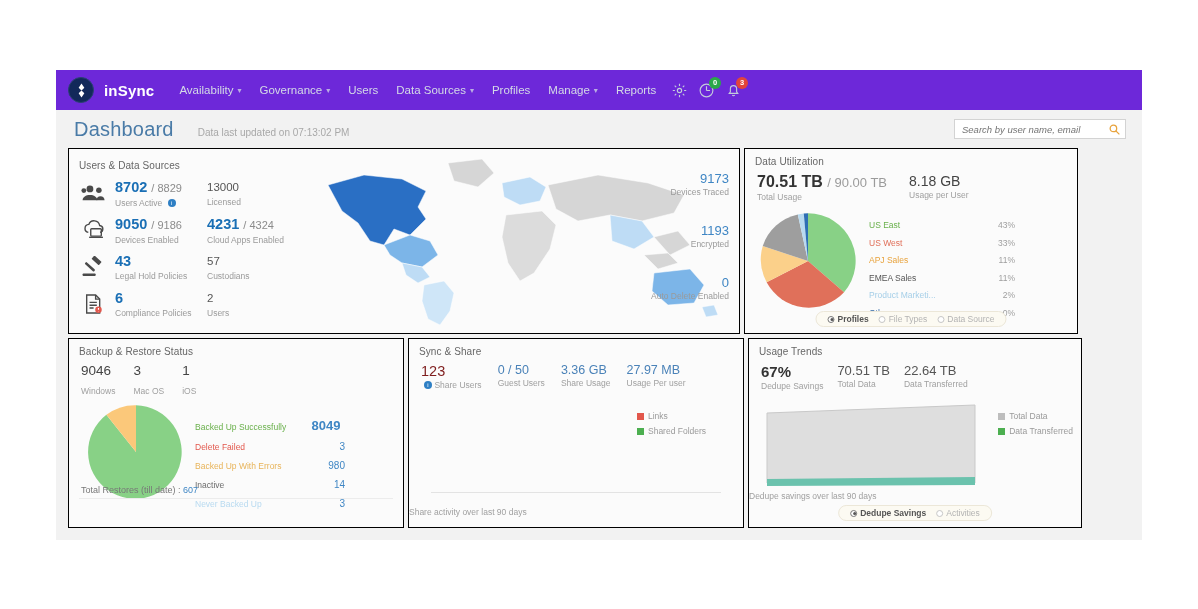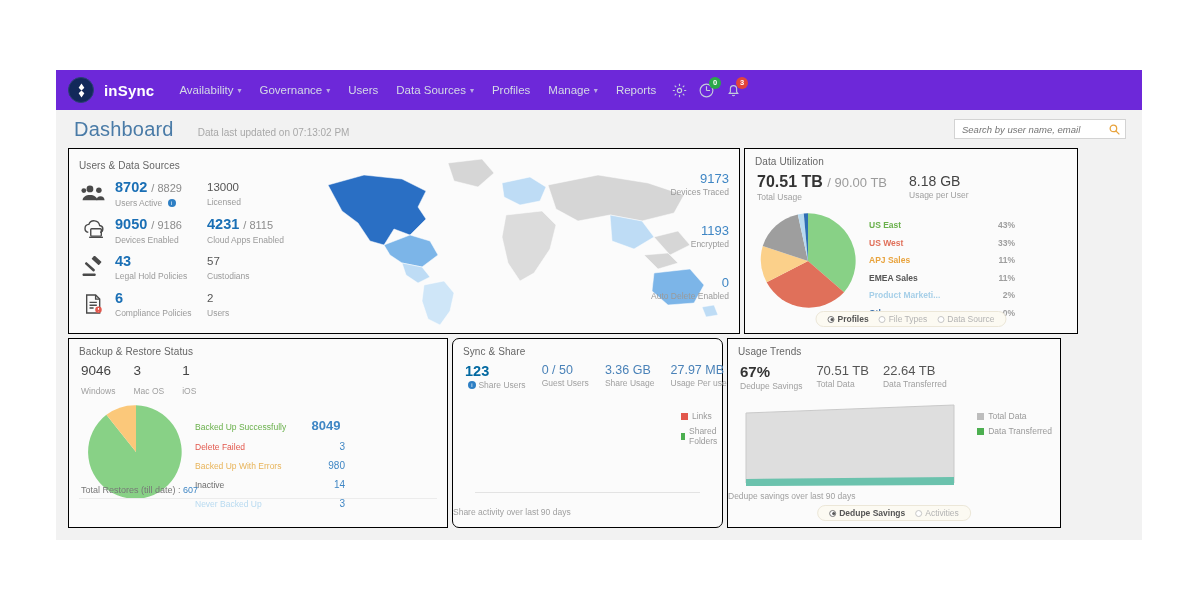--- a/index.html
+++ b/index.html
@@ -58,22 +58,22 @@
   .grid { padding: 0 12px 12px 12px; }
   .row { display: flex; gap: 4px; }
   .card { background: #fbfbfb; border: 1px solid #000000; position: relative; }
   .card-title { font-size: 10px; color: #666; padding: 7px 0 0 10px; letter-spacing: .1px; }
 
   .row1 { height: 186px; }
   .card-users { width: 672px; display: flex; }
   .card-util { width: 334px; }
 
   .row2 { height: 190px; margin-top: 4px; }
-  .card-backup { width: 380px; }
-  .card-sync { width: 271px; border-radius: 7px; }
+  .card-backup { width: 336px; }
+  .card-sync { width: 336px; }
   .card-usage { width: 334px; }
 
   
   .stats-col { width: 228px; padding: 4px 0 0 10px; }
   .stat-row { display: flex; align-items: flex-start; margin-top: 7px; }
   .stat-ico { width: 30px; height: 30px; flex: none; display: flex; align-items: center; justify-content: center; margin-right: 6px; }
   .stat-pair { display: flex; }
   .stat-block { width: 92px; }
   .stat-val { font-size: 14.5px; color: #1a6fb5; font-weight: bold; line-height: 18px; }
   .stat-val .sec { color: #8b8b8b; font-weight: normal; font-size: 11px; }
@@ -94,21 +94,21 @@
   
   .util-head { display: flex; padding: 6px 0 0 12px; }
   .util-big { font-size: 16px; color: #333; font-weight: bold; }
   .util-big .slash { color: #9b9b9b; font-weight: normal; font-size: 13px; }
   .util-lbl { font-size: 8.5px; color: #a0a0a0; margin-top: 1px; }
   .util-second { margin-left: 22px; }
   .util-second .util-big { font-weight: normal; color: #444; font-size: 14px; }
 
   .util-body { display: flex; padding: 6px 0 0 10px; align-items: flex-start; }
   .legend-list { margin-left: 8px; margin-top: 12px; }
-  .legend-row { display: flex; font-size: 8.5px; margin-bottom: 7.5px; width: 146px; font-weight: bold; }
+  .legend-row { display: flex; font-size: 8.5px; margin-bottom: 7.5px; width: 146px; }
   .legend-name { flex: 1; }
   .legend-pct { color: #9e9e9e; width: 34px; text-align: right; }
 
   
   .pill-group {
     position: absolute; bottom: 6px; left: 50%; transform: translateX(-50%);
     background: #fcfaf2; border: 1px solid #ece7d8; border-radius: 10px;
     display: flex; align-items: center; padding: 2px 6px; white-space: nowrap;
   }
   .pill-opt { display: flex; align-items: center; font-size: 8.5px; color: #b3b3b3; padding: 0 5px; cursor: pointer; }
@@ -131,21 +131,21 @@
   .bk-lname { flex: 1; }
   .bk-lval { color: #3f86c4; font-size: 10px; text-align: right; width: 38px; }
   .bk-lval.big { font-size: 13px; font-weight: bold; text-align: center; }
   .restore-line { position: absolute; left: 12px; bottom: 32px; font-size: 9px; color: #777; }
   .restore-line b { color: #3f86c4; font-weight: normal; }
   .divider { position: absolute; left: 10px; right: 10px; bottom: 28px; border-top: 1px solid #ececec; }
 
   
   .sy-top { display: flex; padding: 6px 0 0 12px; }
   .sy-item { margin-right: 16px; }
-  .sy-val { font-size: 14.5px; color: #0369a1; font-weight: bold; }
+  .sy-val { font-size: 14.5px; color: #7f1d1d; font-weight: normal; }
   .sy-val.plain { color: #4a82b8; font-weight: normal; font-size: 12.5px; }
   .sy-lbl { font-size: 8.5px; color: #a0a0a0; margin-top: 1px; white-space: nowrap; }
   .sy-legend { position: absolute; left: 228px; top: 72px; }
   .sq { display: inline-block; width: 7px; height: 7px; margin-right: 4px; }
   .sy-lrow { font-size: 8.5px; color: #9a9a9a; margin-bottom: 5px; display: flex; align-items: center; }
   .chart-caption { position: absolute; bottom: 10px; left: 0; right: 0; text-align: left; font-size: 8.5px; color: #a0a0a0; }
   .axis-line { position: absolute; left: 22px; right: 22px; bottom: 34px; border-top: 1px solid #e3e3e3; }
 
   
   .ut-top { display: flex; padding: 6px 0 0 12px; }
@@ -281,21 +281,21 @@
               <div class="stat-block">
                 <div class="stat-val">
                   <span>9050</span>
                   <span class="sec">/ 9186</span>
                 </div>
                 <div class="stat-lbl">Devices Enabled</div>
               </div>
               <div class="stat-block">
                 <div class="stat-val">
                   <span>4231</span>
-                  <span class="sec">/ 8115</span>
+                  <span class="sec">/ 4324</span>
                 </div>
                 <div class="stat-lbl">Cloud Apps Enabled</div>
               </div>
             </div>
           </div>
 
           <div class="stat-row">
             <span class="stat-ico">
               <svg width="26" height="22" viewBox="0 0 32 26" fill="#4a4a4a">
                 <rect x="13" y="2" width="12" height="5.5" rx="1" transform="rotate(42 19 5)"></rect>

